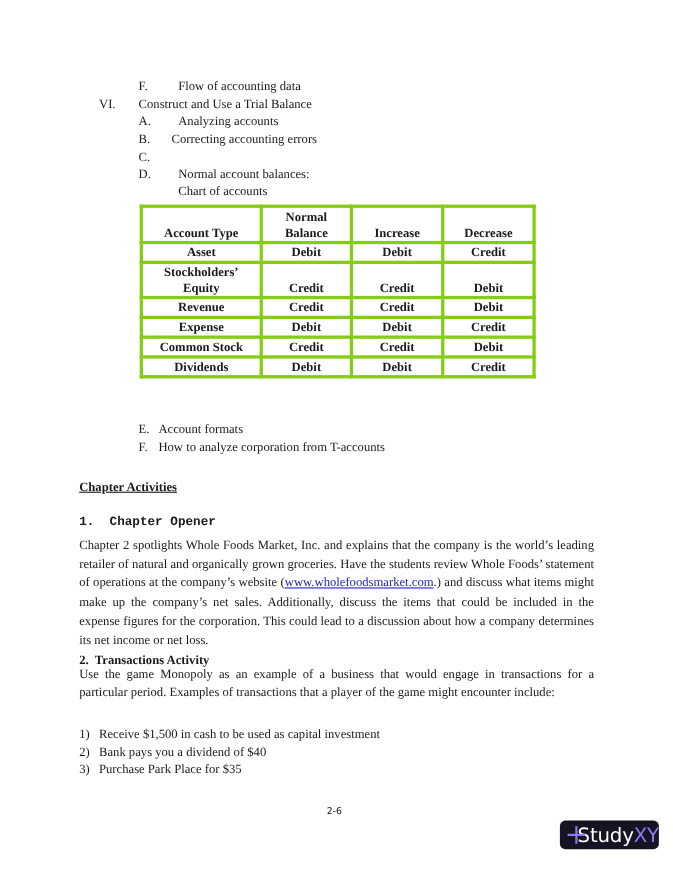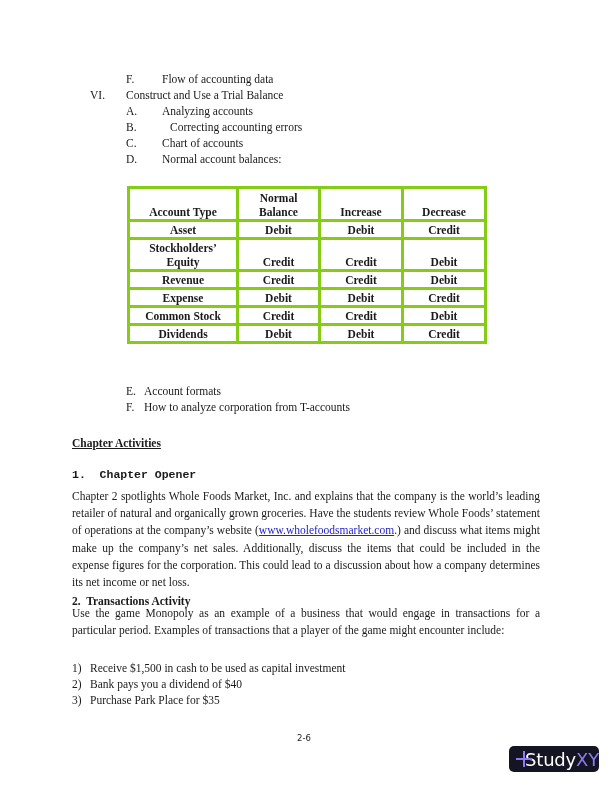--- a/index.html
+++ b/index.html
@@ -71,25 +71,25 @@
 <div class="outline-row" style="left:90px; top:87px;">
   <span class="num">VI.</span>
   <span class="txt" style="left:36px;">Construct and Use a Trial Balance</span>
 </div>
 <div class="outline-row" style="left:126px; top:103px;">
   <span class="num">A.</span>
   <span class="txt" style="left:36px;">Analyzing accounts</span>
 </div>
 <div class="outline-row" style="left:126px; top:119px;">
   <span class="num">B.</span>
-  <span class="txt" style="left:44px;">Correcting accounting errors</span>
+  <span class="txt" style="left:30px;">Correcting accounting errors</span>
 </div>
 <div class="outline-row" style="left:126px; top:135px;">
   <span class="num">C.</span>
-  <span class="txt" style="left:36px;">Chart of accounts</span>
+  <span class="txt" style="left:36px;margin-top:31px;">Chart of accounts</span>
 </div>
 <div class="outline-row" style="left:126px; top:151px;">
   <span class="num">D.</span>
   <span class="txt" style="left:36px;">Normal account balances:</span>
 </div>
 
 <table class="bal">
   <colgroup>
       <col class="c1">
       <col class="c2">

